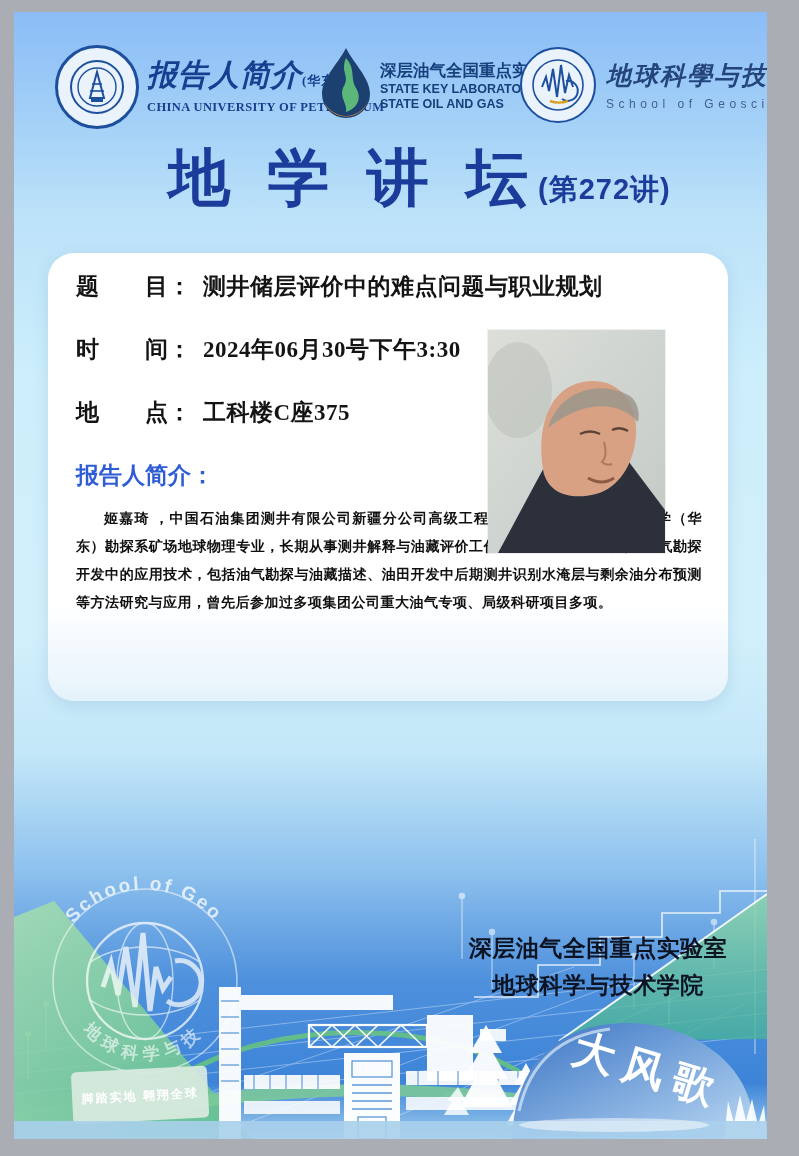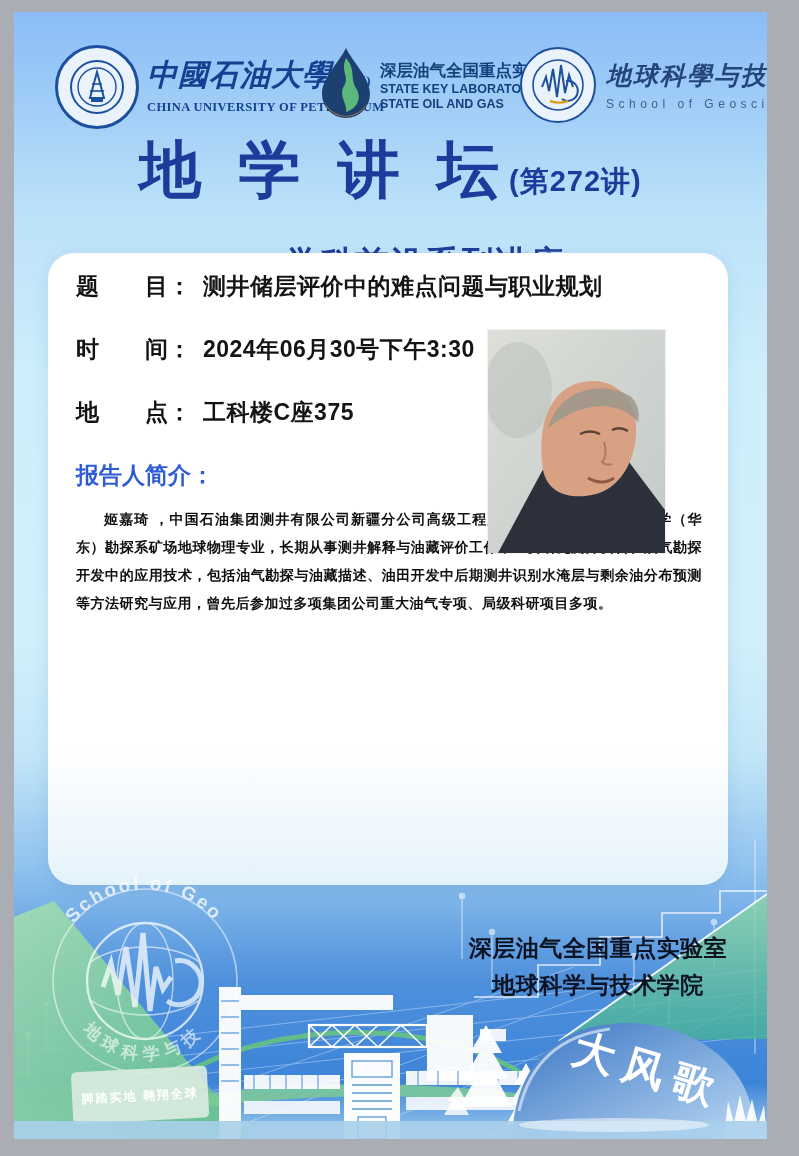--- a/index.html
+++ b/index.html
@@ -26,30 +26,30 @@
   .cup-en{font-family:"Liberation Serif",serif;font-size:12.5px;font-weight:700;
           letter-spacing:.4px;margin-top:4px;white-space:nowrap;}
   .lab-text{margin-left:8px;color:#16407c;}
   .lab-zh{font-size:16.5px;font-weight:800;white-space:nowrap;}
   .lab-en{font-size:12.5px;font-weight:800;line-height:15px;white-space:nowrap;}
   .geo-text{margin-left:10px;color:#24457c;}
   .geo-zh{font-family:"Liberation Serif",serif;font-style:italic;font-weight:700;
           font-size:25px;white-space:nowrap;letter-spacing:2px;}
   .geo-en{font-size:12px;letter-spacing:4.5px;color:#44608c;margin-top:5px;white-space:nowrap;}
   
-  .title-wrap{position:absolute;left:0;top:124px;width:100%;text-align:center;color:#1c3c9b;}
+  .title-wrap{position:absolute;left:0;top:132px;width:100%;text-align:center;color:#1c3c9b;padding-left:29px;}
   .title-main{font-size:62px;font-weight:800;letter-spacing:10px;line-height:68px;white-space:nowrap;}
   .title-issue{font-size:29px;letter-spacing:1px;font-weight:800;}
   .title-sub{font-size:33px;font-weight:800;margin-top:26px;letter-spacing:2px;}
   
   .card{
-    position:absolute;left:34px;top:241px;width:680px;height:632px;border-radius:26px;
+    position:absolute;left:34px;top:241px;width:680px;height:448px;border-radius:26px;
     background:linear-gradient(180deg,#ffffff 0%,#ffffff 78%,#eaf5fc 96%,#e2f2fb 100%);
     box-shadow:0 4px 16px rgba(70,110,170,.16);
-    padding:18px 26px 0 28px;box-sizing:border-box;
+    padding:18px 26px 0 28px;box-sizing:border-box;font-family:Liberation Serif, serif;
   }
   .row{font-size:23px;font-weight:700;color:#141414;margin-bottom:32px;white-space:nowrap;}
   .row-label{display:inline-block;width:92px;text-align:justify;text-align-last:justify;}
   .row-colon{display:inline-block;}
   .row-value{margin-left:12px;letter-spacing:.5px;}
   .bio-label{font-size:23px;font-weight:800;color:#2e5cd6;margin:26px 0 14px 0;}
   .bio-text{
     font-size:14px;font-weight:700;color:#101010;line-height:28px;
     text-align:justify;text-indent:2em;letter-spacing:.5px;width:626px;
   }
@@ -75,21 +75,21 @@
       <svg width="58" height="58" viewBox="0 0 58 58">
         <circle cx="29" cy="29" r="26" fill="none" stroke="#1c4f9e" stroke-width="2"></circle>
         <circle cx="29" cy="29" r="19" fill="none" stroke="#1c4f9e" stroke-width="1.4"></circle>
         <path d="M29 14 L22 40 H36 Z" fill="none" stroke="#1c4f9e" stroke-width="2"></path>
         <line x1="24" y1="26" x2="34" y2="26" stroke="#1c4f9e" stroke-width="1.6"></line>
         <line x1="22" y1="33" x2="36" y2="33" stroke="#1c4f9e" stroke-width="1.6"></line>
         <rect x="23" y="40" width="12" height="4" fill="#1c4f9e"></rect>
       </svg>
     </div>
     <div class="cup-text">
-      <div class="cup-zh"><span>中國石油大學</span><span class="cup-suffix">(华东)</span></div>
+      <div class="cup-zh"><span>报告人简介</span><span class="cup-suffix">(华东)</span></div>
       <div class="cup-en">CHINA UNIVERSITY OF PETROLEUM</div>
     </div>
   </div>
 
   <div class="hdr-group" style="left:306px;top:34px;">
     <span>
       <svg width="52" height="76" viewBox="0 0 52 76">
         <path d="M26 2 C34 18 50 32 50 48 A24 24 0 0 1 2 48 C2 32 18 18 26 2 Z" fill="#1c4070"></path>
         <path d="M26 12 C20 26 30 30 24 40 C18 50 28 58 26 66 C38 62 42 52 36 42 C30 32 36 24 26 12 Z" fill="#5cb87a"></path>
         <path d="M4 56 A24 24 0 0 0 48 56 A26 30 0 0 1 4 56 Z" fill="#f0922e"></path>

